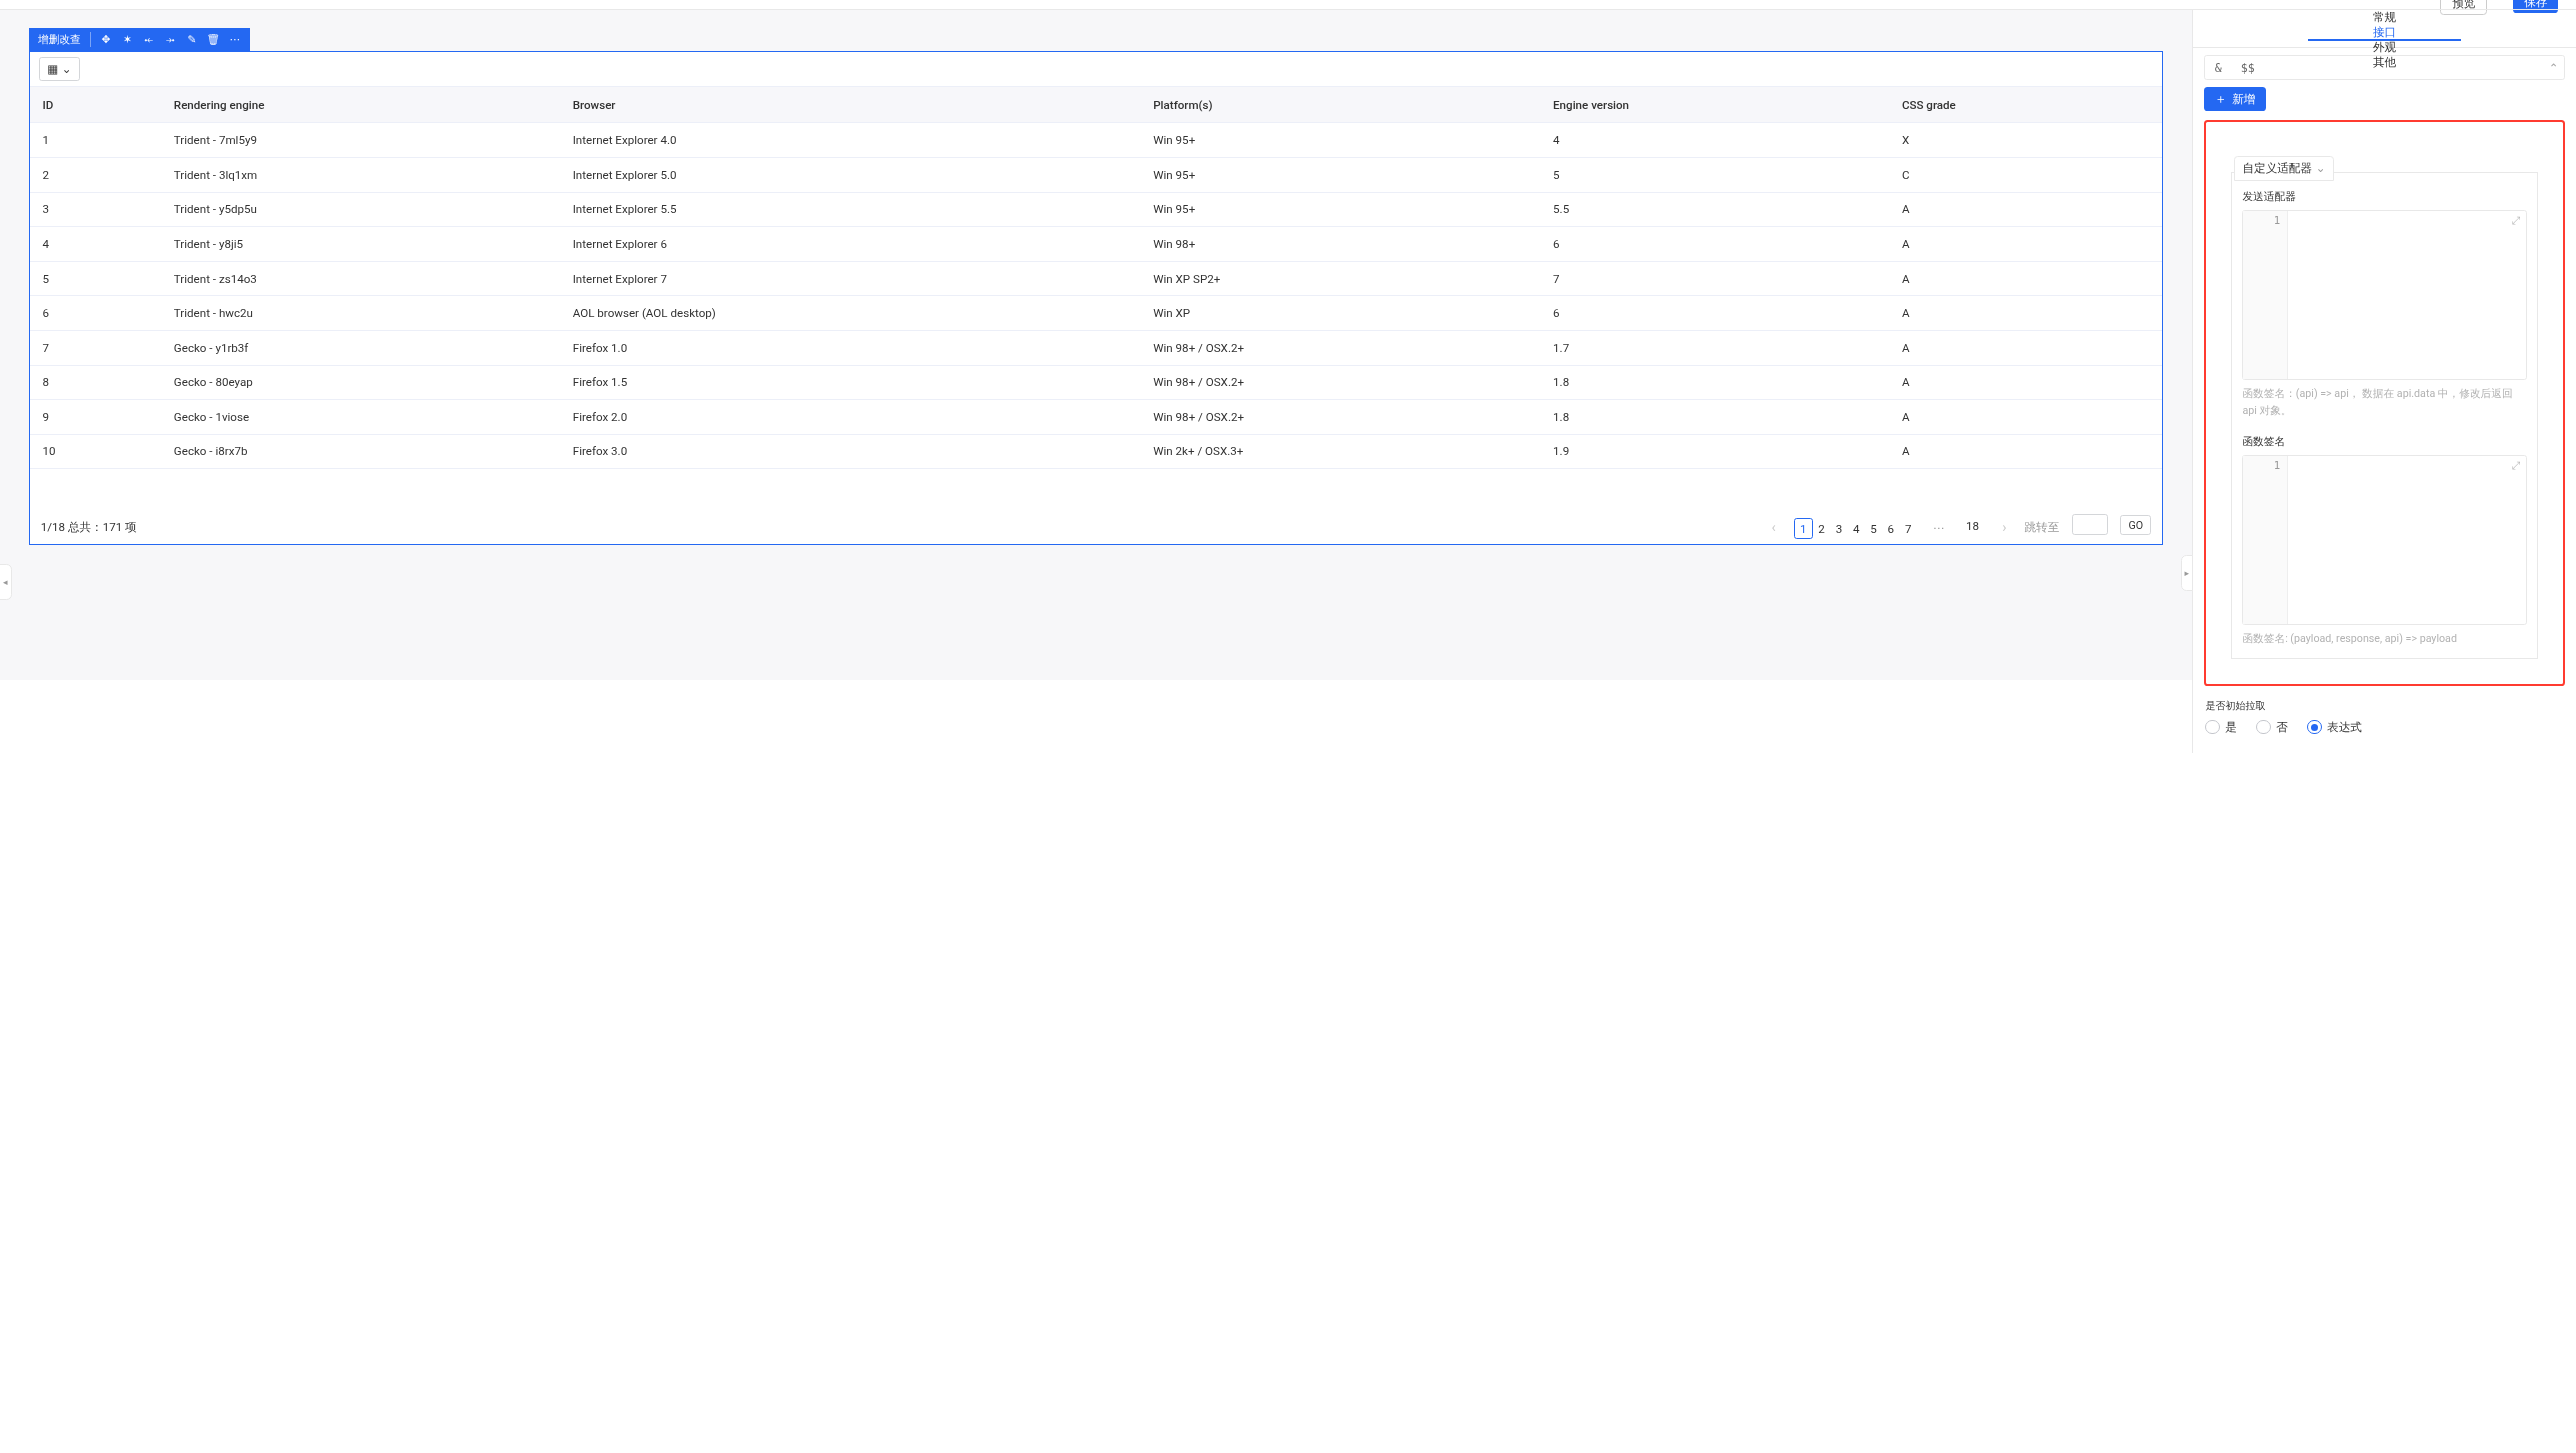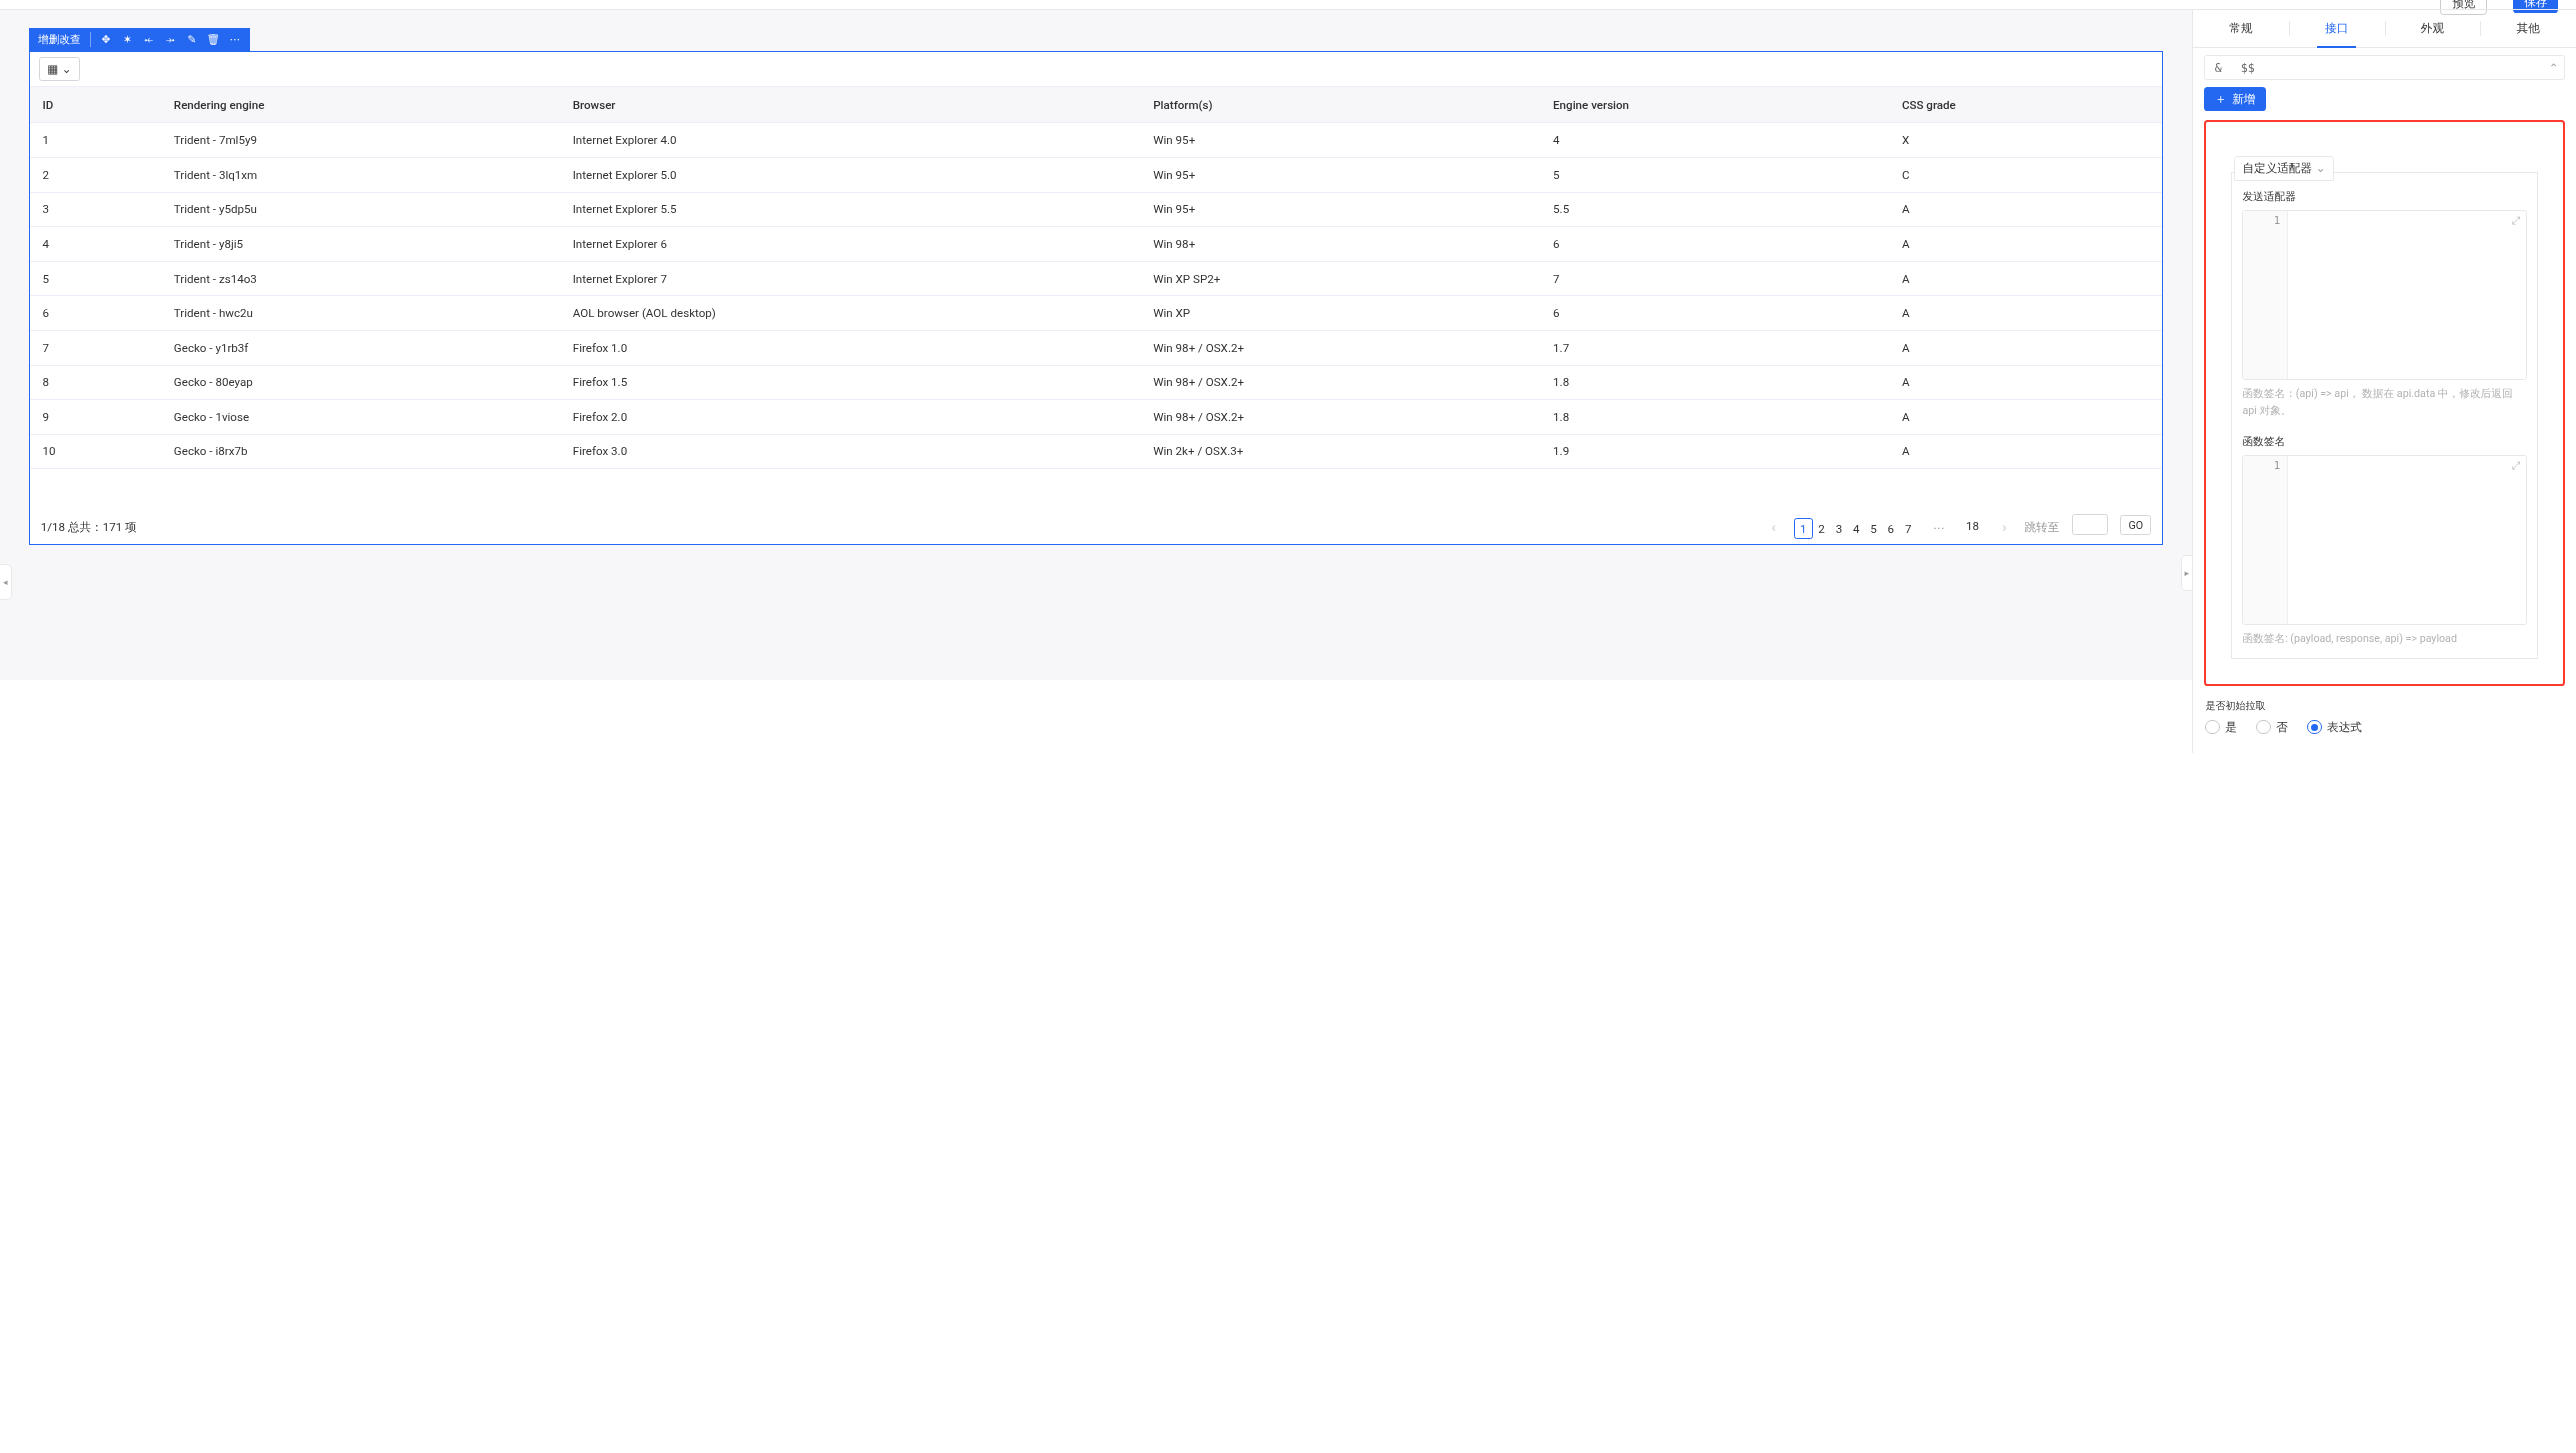--- a/index.html
+++ b/index.html
@@ -32,21 +32,21 @@
   .pager-num { min-width:21.5px; text-align:center; padding:2.7px 5.4px; cursor:pointer; color:#333; border-radius:2.7px;}
   .pager-num.active { border:0.9px solid #2468f2; color:#2468f2;}
   .pager-ellipsis { color:#999; padding:0 3.6px;}
   .jump-label { color:#999;margin-top:42px; }
   .jump-input { width:36px; height:21.5px; border:0.9px solid #d4d6d9; border-radius:2.7px; padding:0 3.6px; font-size:10.7px;}
   .go-btn { border:0.9px solid #d4d6d9; border-radius:2.7px; padding:2.7px 7.2px; cursor:pointer; background:#fff; font-size:10.7px;}
 
   .collapse-handle-left { position:absolute; left:-0.9px; top:554px; width:12.5px; height:36px; background:#fff; border:0.9px solid #e8e8e8; border-radius:0 5.4px 5.4px 0; display:flex; align-items:center; justify-content:center; color:#999; font-size:9px; cursor:pointer;}
   .collapse-handle-right { position:absolute; left:-12.5px; top:545px; width:12.5px; height:36px; background:#fff; border:0.9px solid #e8e8e8; border-radius:5.4px 0 0 5.4px; display:flex; align-items:center; justify-content:center; color:#999; font-size:9px; cursor:pointer;}
 
-  .panel-tabs { display:flex; border-bottom:0.9px solid #e8e8e8; height:38px;}
+  .panel-tabs { display:flex; border-bottom:0.9px solid #e8e8e8; height:38px;flex-direction:column;}
   .panel-tab { flex:1; display:flex; align-items:center; justify-content:center; font-size:11.6px; color:#333; cursor:pointer; position:relative;}
   .panel-tab + .panel-tab::before { content:""; position:absolute; left:0; top:10.7px; bottom:10.7px; width:0.9px; background:#e8e8e8;}
   .panel-tab.active { color:#2468f2;}
   .panel-tab.active::after { content:""; position:absolute; bottom:-0.9px; left:30%; right:30%; height:1.8px; background:#2468f2;}
 
   .panel-body { padding:7.2px 10.7px 18px; }
   .small-row { display:flex; align-items:center; border:0.9px solid #e8e8e8; border-radius:2.7px; height:25px; margin-bottom:7.2px;}
   .small-row .amp { flex:0 0 27px; text-align:center; font-family:monospace; color:#666;}
   .small-row .dollars { flex:1; font-family:monospace; color:#666; padding-left:9px;}
   .small-row .chev { width:21.5px; text-align:center; color:#aaa; cursor:pointer;}

